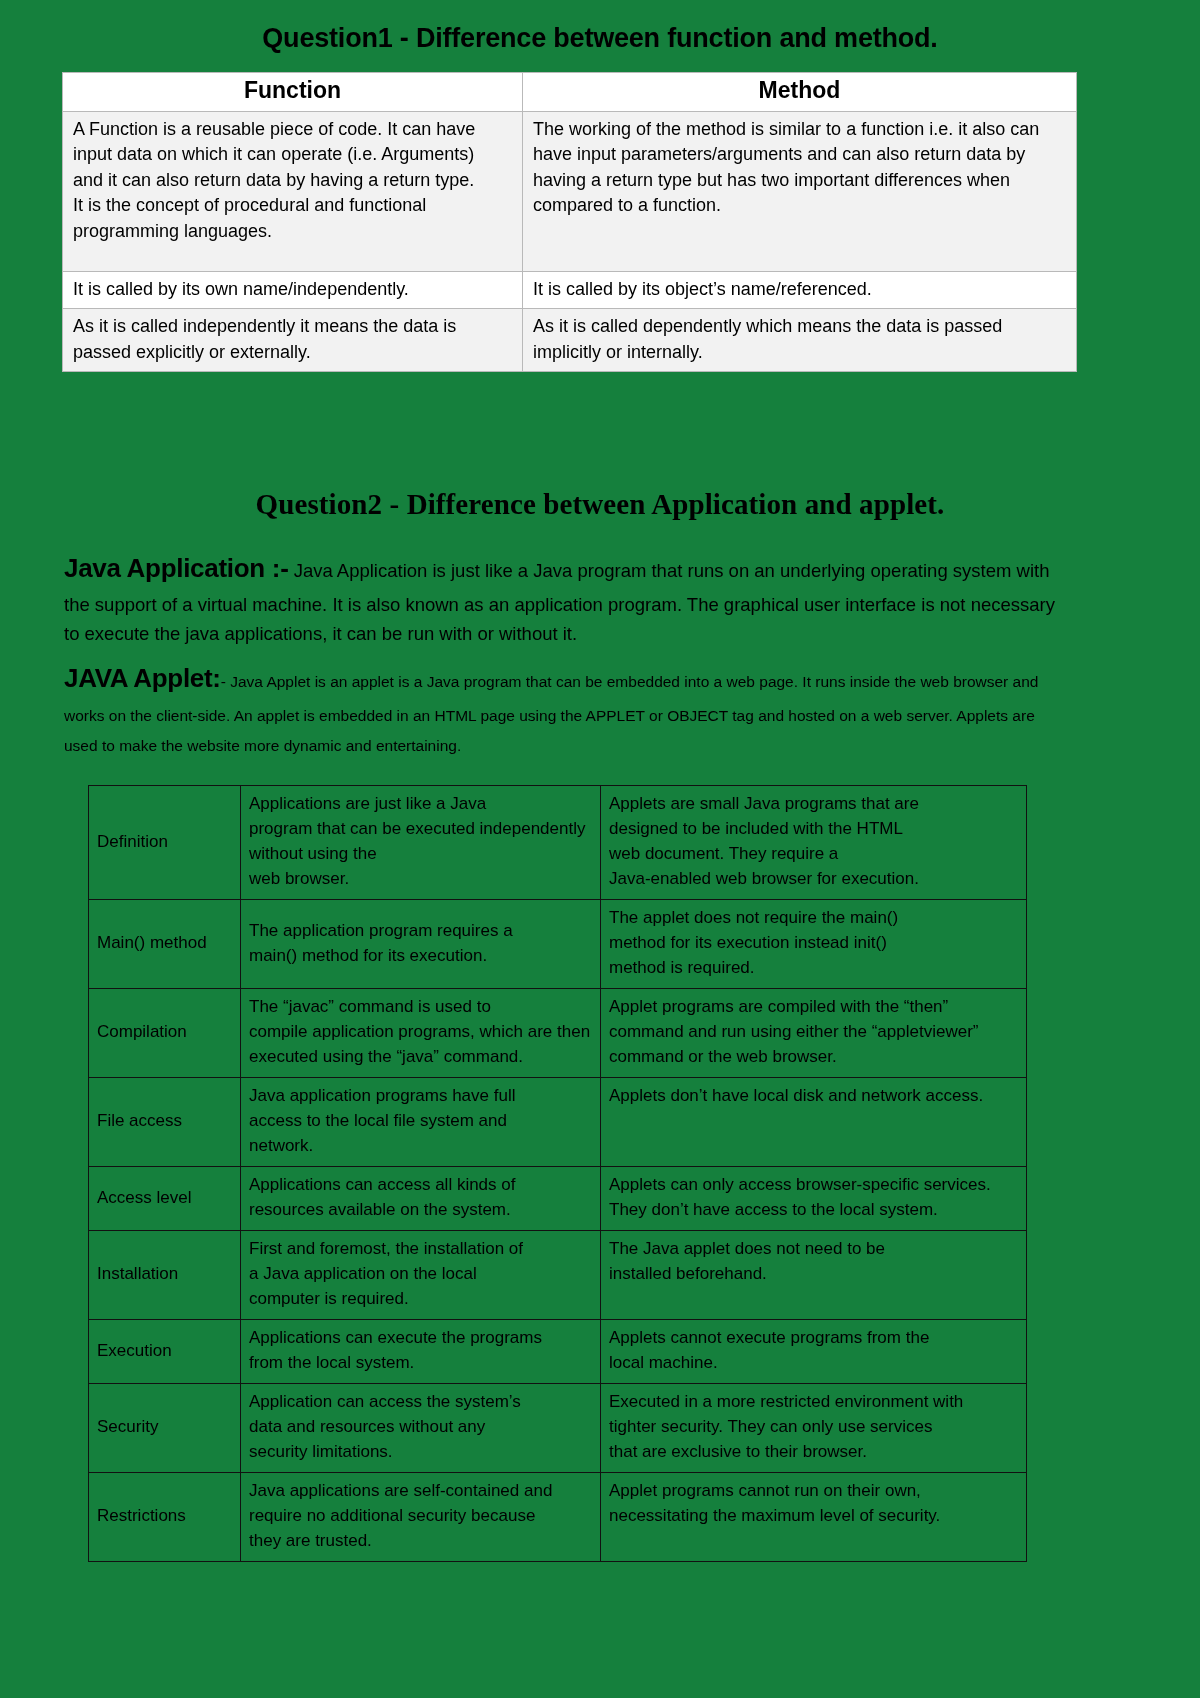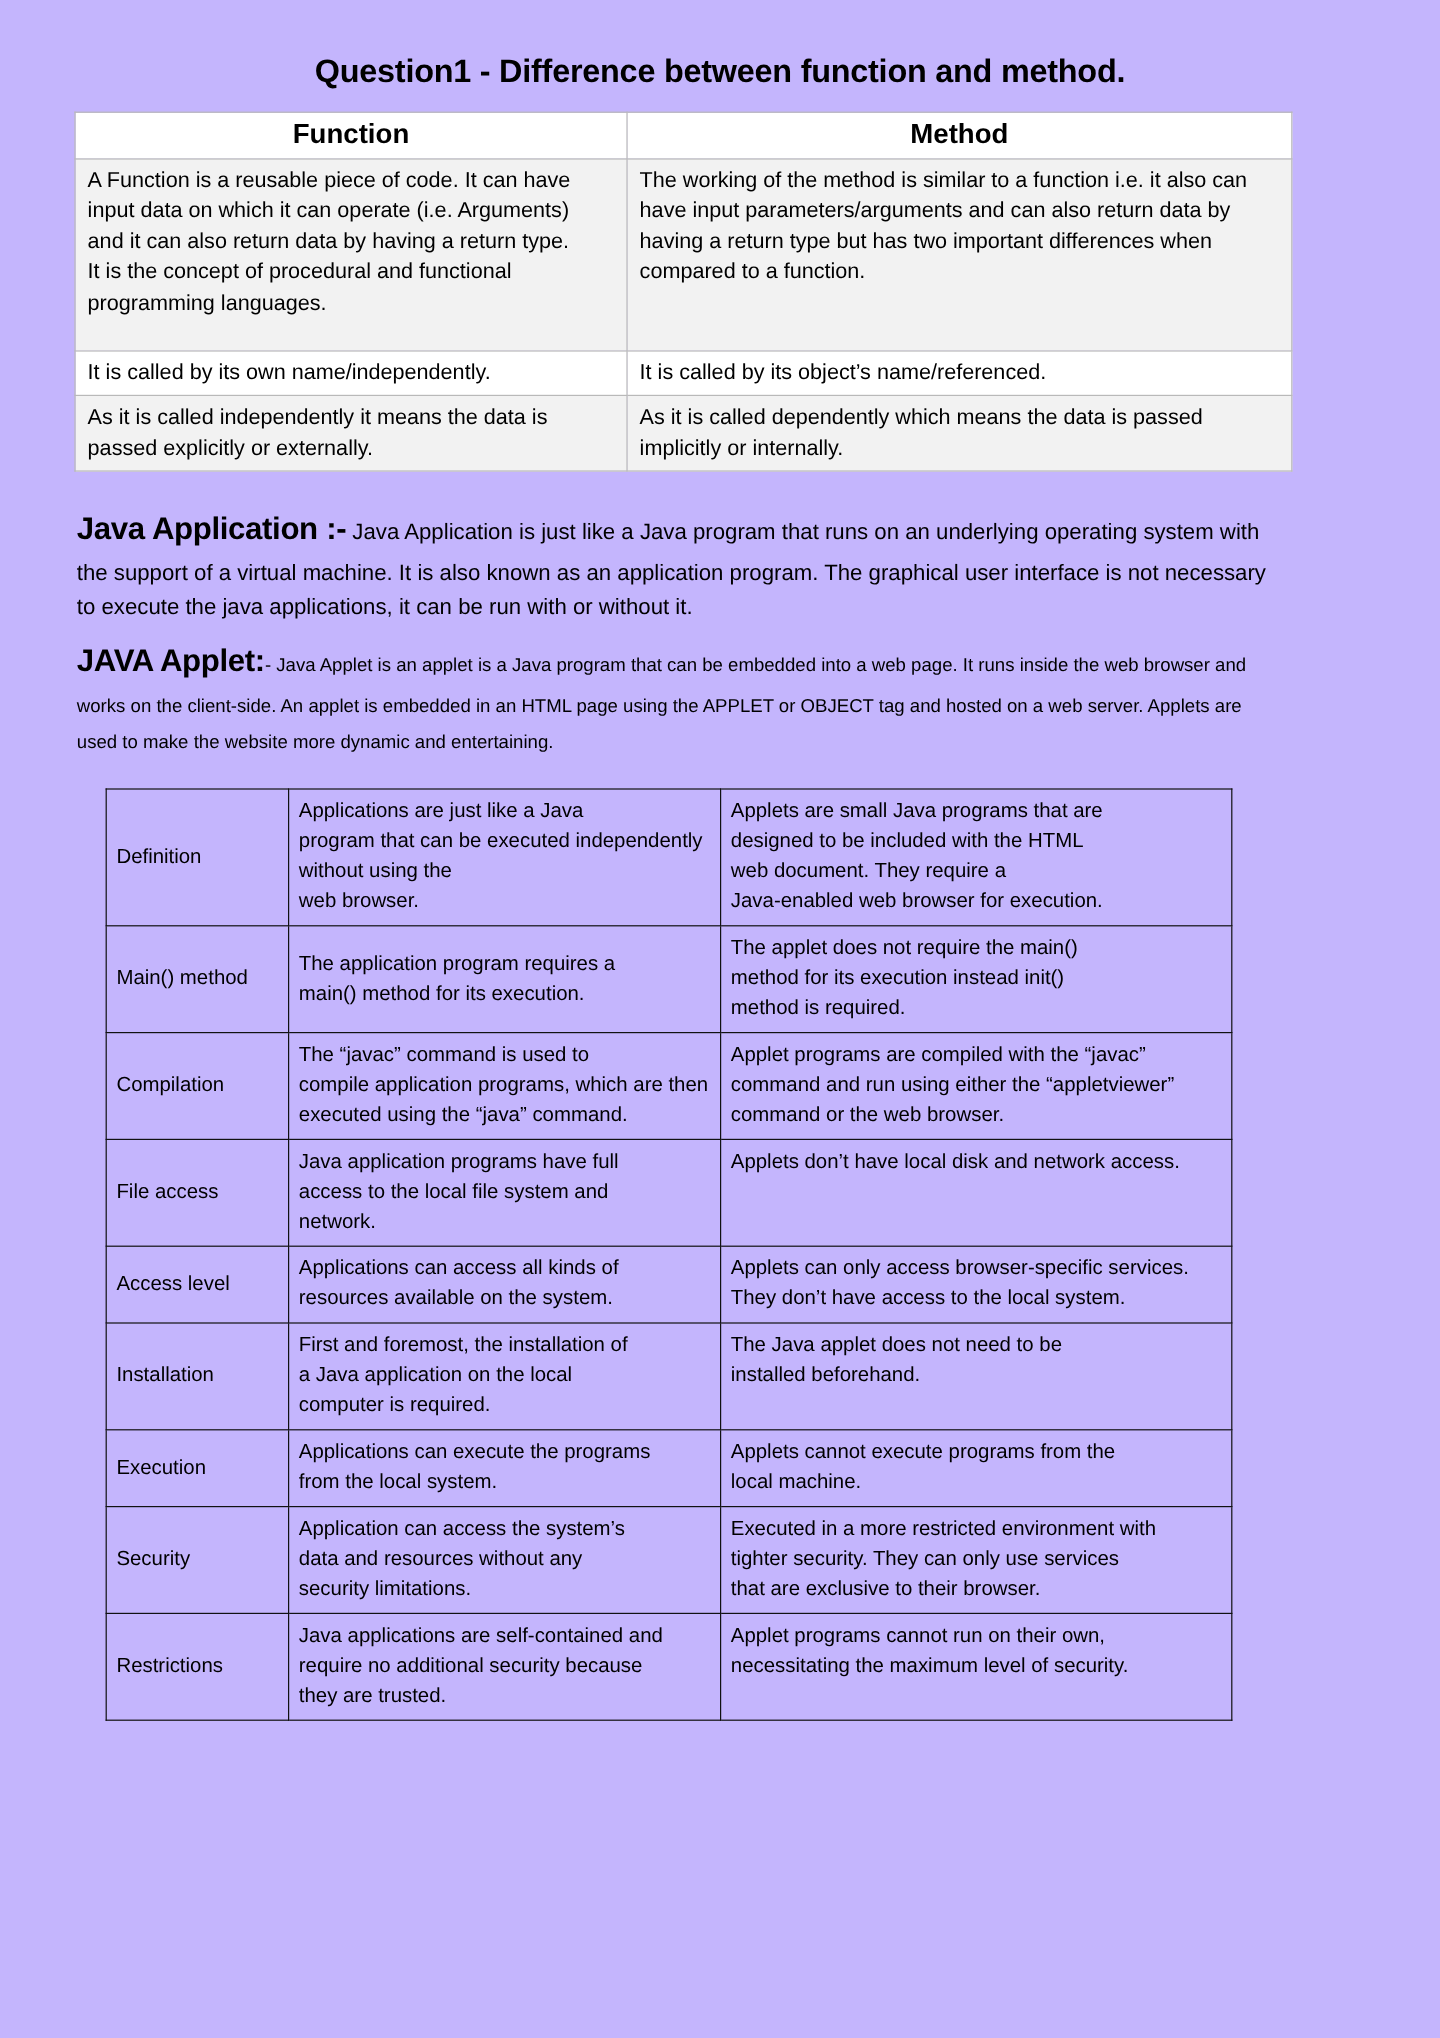--- a/index.html
+++ b/index.html
@@ -12,22 +12,22 @@
     min-height: 1698px;
     font-family: "Liberation Sans", sans-serif;
     color: #000000;
     -webkit-font-smoothing: antialiased;
   }
   .page {
     position: relative;
     width: 1200px;
     min-height: 1698px;
     box-sizing: border-box;
-    padding: 38px 62px 20px 62px;
-    background: #c4b5fd;
+    padding: 17px 62px 20px 62px;
+    background: #15803d;
     overflow: hidden;
   }
 
   
   .q1-title {
     text-align: center;
     font-size: 27px;
     font-weight: bold;
     letter-spacing: -0.2px;
     margin: 6px 0 18px 0;
@@ -176,20 +176,21 @@
           <span class="ln">passed explicitly or externally.</span>
         </td>
         <td class="shade nowrapcell">
           <span class="ln">As it is called dependently which means the data is passed</span>
           <span class="ln">implicitly or internally.</span>
         </td>
       </tr>
     </tbody>
   </table>
 
+  <h2 class="q2-title">Question2 - Difference between Application and applet.</h2>
 
   <p class="para">
     <span class="lead">Java Application :-</span><span> Java Application is just like a Java program that runs on an underlying operating system with the support of a virtual machine. It is also known as an application program. The graphical user interface is not necessary to execute the java applications, it can be run with or without it.</span>
   </p>
 
   <p class="para second">
     <span class="lead">JAVA Applet:</span><span class="lead-sm">- Java Applet is an applet is a Java program that can be embedded into a web page. It runs inside the web browser and works on the client-side. An applet is embedded in an HTML page using the APPLET or OBJECT tag and hosted on a web server. Applets are used to make the website more dynamic and entertaining.</span>
   </p>
 
   <div class="t2wrap">
@@ -231,21 +232,21 @@
         </tr>
 
         <tr>
           <td class="c1 mid">Compilation</td>
           <td class="c2 ovf">
             <span class="ln">The “javac” command is used to</span>
             <span class="ln">compile application programs, which are then</span>
             <span class="ln">executed using the “java” command.</span>
           </td>
           <td class="c3 ovf">
-            <span class="ln">Applet programs are compiled with the “javac”</span>
+            <span class="ln">Applet programs are compiled with the “then”</span>
             <span class="ln">command and run using either the “appletviewer”</span>
             <span class="ln">command or the web browser.</span>
           </td>
         </tr>
 
         <tr>
           <td class="c1">File access</td>
           <td class="c2">
             <span class="ln">Java application programs have full</span>
             <span class="ln">access to the local file system and</span>

